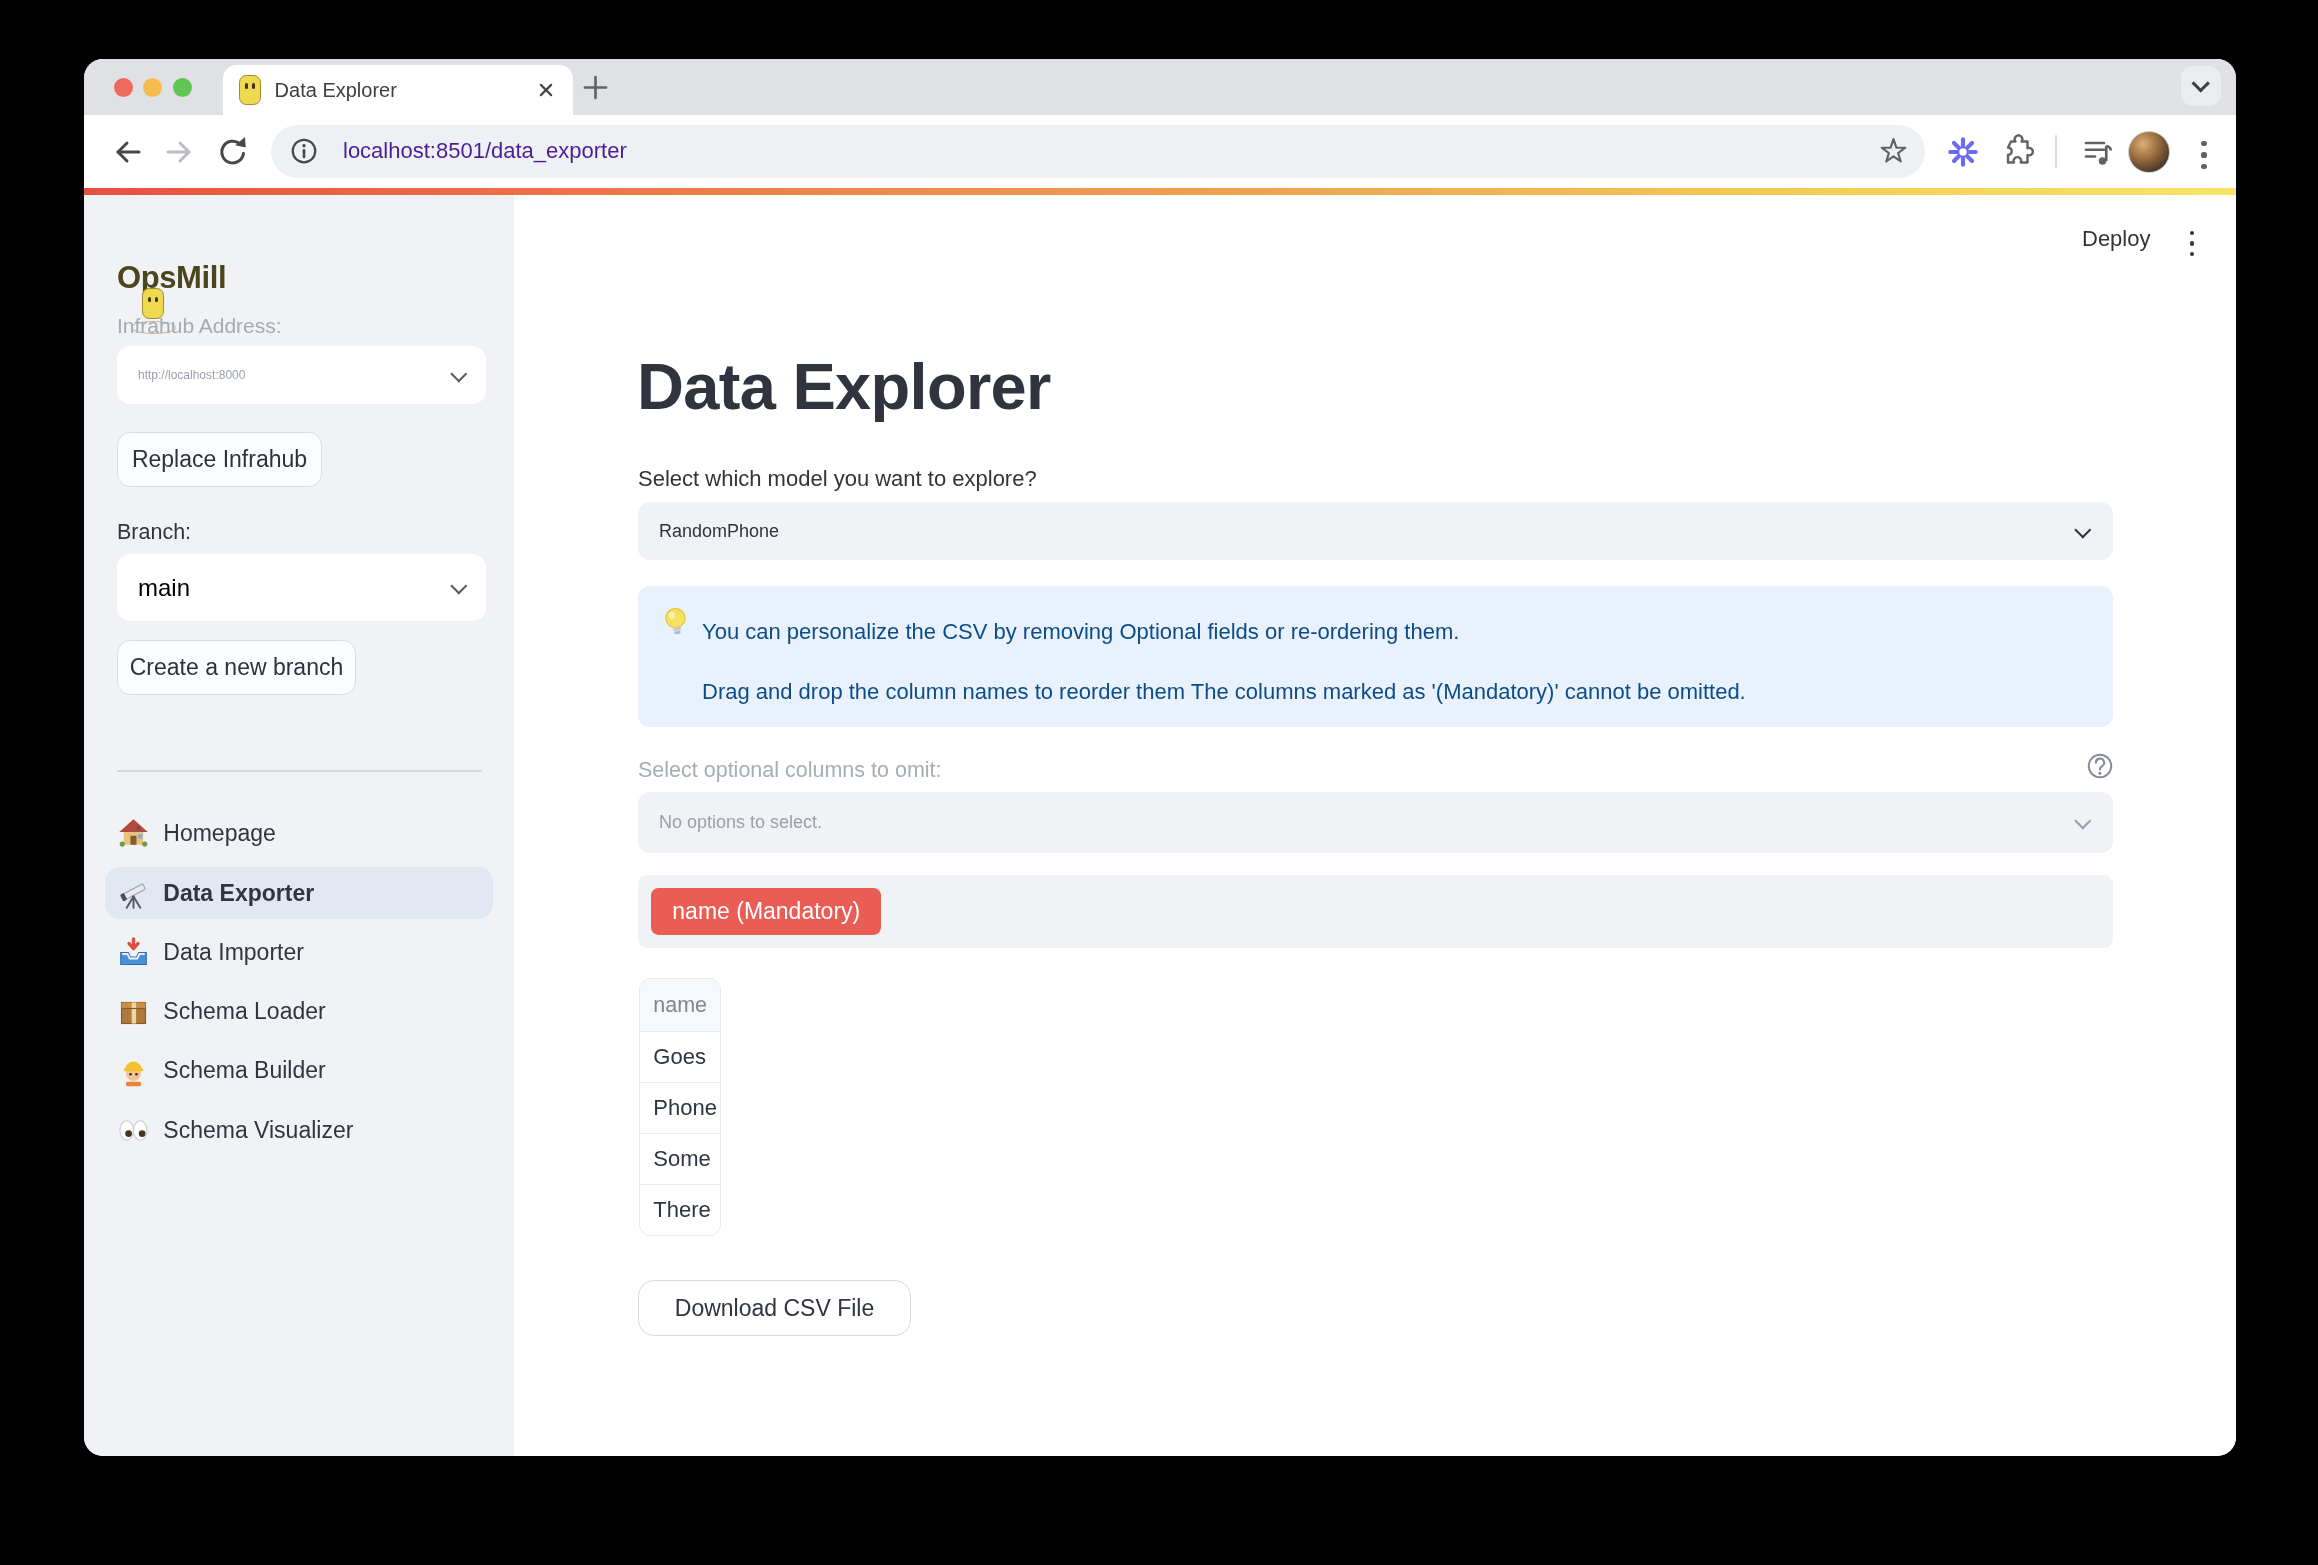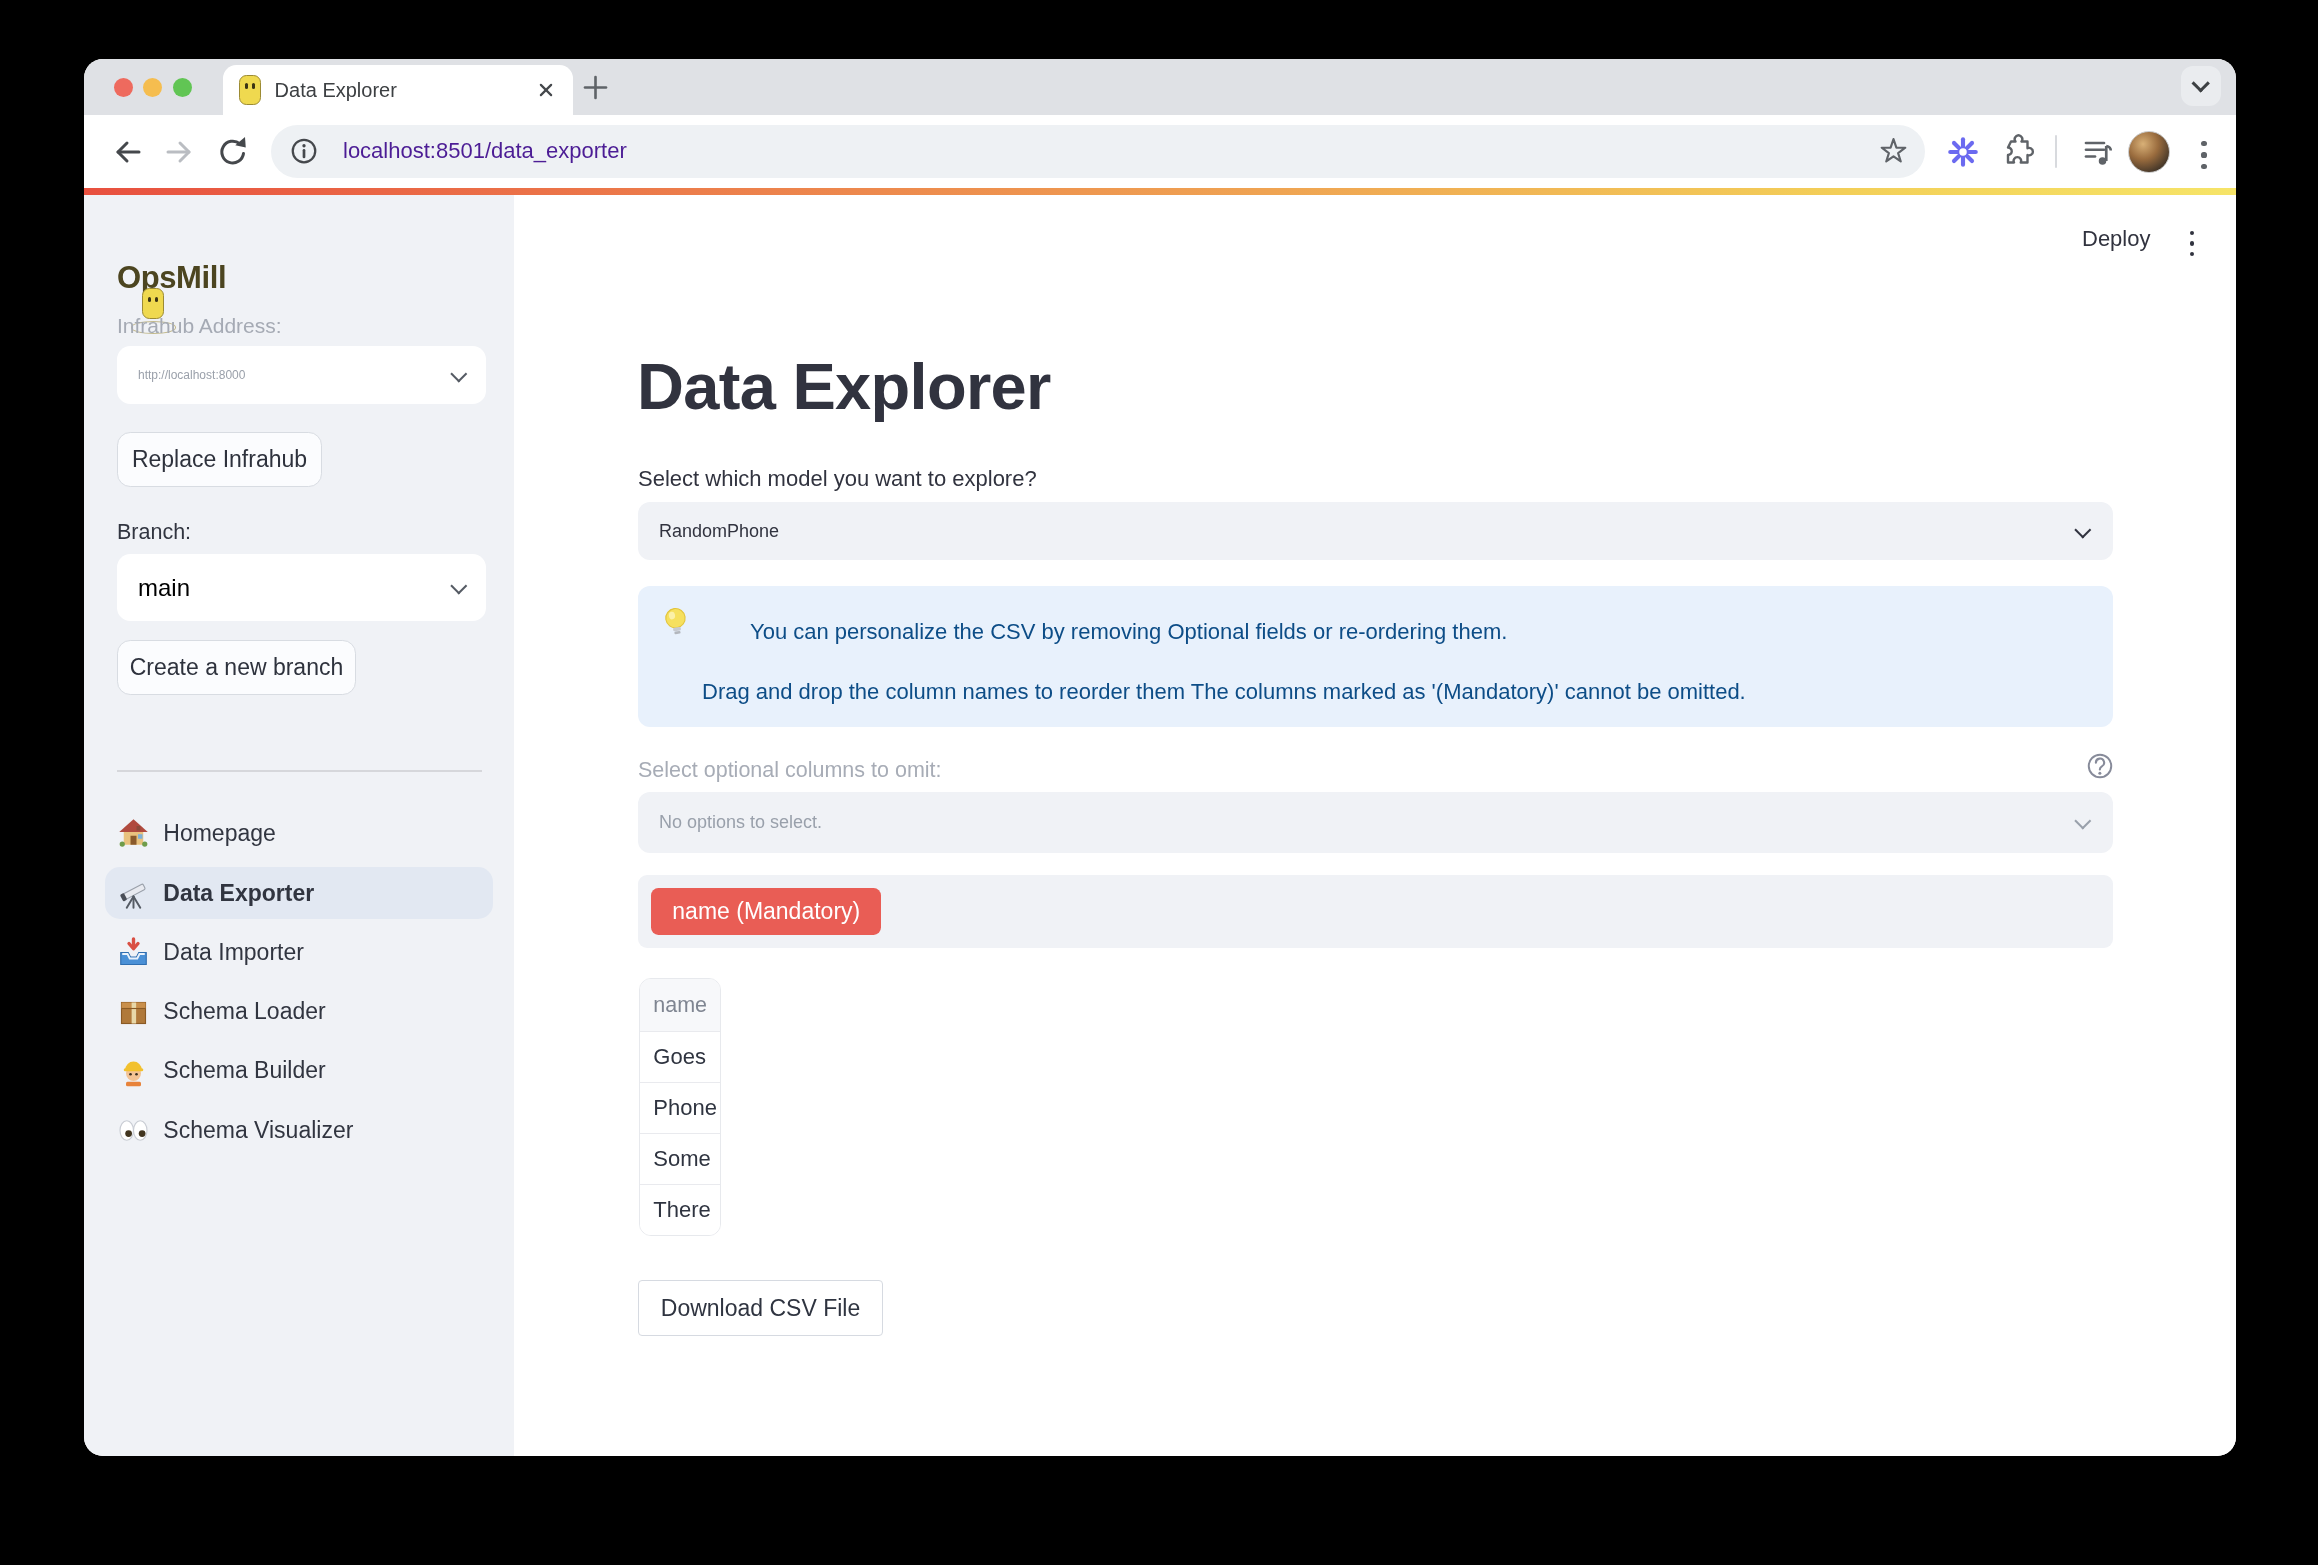--- a/index.html
+++ b/index.html
@@ -55,35 +55,35 @@
   .app-menu .dots-v i{background:#31333f;width:4.4px;height:4.4px;}
 
   .h1{position:absolute;left:123px;top:159px;font-size:65px;font-weight:700;color:#31333f;letter-spacing:-0.7px;line-height:1;}
   .q-label{position:absolute;left:124px;top:271px;font-size:22px;color:#31333f;}
   .st-select{position:absolute;left:124px;width:1475px;height:58px;background:#f0f2f6;border-radius:12px;display:flex;align-items:center;box-sizing:border-box;padding:0 24px 0 21px;font-size:18px;color:#31333f;}
   .st-select .chev2{margin-left:auto;border-color:#31333f;}
   .st-select.disabled{color:#99a0ab;}
   .st-select.disabled .chev2{border-color:#99a0ab;}
 
   .infobox{position:absolute;left:124px;top:391px;width:1475px;height:141px;background:#e8f1fc;border-radius:12px;color:#0d4d87;font-size:22px;}
-  .infobox .line1{position:absolute;left:64px;top:33px;margin-left:48px;}
+  .infobox .line1{position:absolute;left:64px;top:33px;}
   .infobox .line2{position:absolute;left:64px;top:93px;}
   .bulb{position:absolute;left:21px;top:19px;width:34px;height:34px;transform:rotate(-8deg);}
 
   .omit-label{position:absolute;left:124px;top:563px;font-size:21.5px;color:#a7acb6;}
   .help{position:absolute;left:1571px;top:556px;width:30px;height:30px;}
 
   .pillbox{position:absolute;left:124px;top:680px;width:1475px;height:73px;background:#f0f2f6;border-radius:9px;}
   .pill{position:absolute;left:13.3px;top:12.6px;height:47px;line-height:47px;padding:0 21px;border-radius:7.4px;background:#e95d55;color:#fff;font-size:23px;}
 
   .mini-table{position:absolute;left:125px;top:783px;width:80px;border:1.5px solid #e7e9ed;border-radius:12px;overflow:hidden;background:#fff;}
   .mini-table .th{height:52px;line-height:52px;padding-left:13.3px;background:#f7f8fa;color:#7f8591;font-size:21.5px;}
   .mini-table .td{height:50px;line-height:50px;padding-left:13.3px;background:#fff;color:#2f3440;font-size:22px;border-top:1.5px solid #e9eaee;}
 
-  .dl-btn{position:absolute;left:124px;top:1085px;width:245px;height:56px;border-radius:4px;border:1.5px solid #d6dae1;background:#fff;display:flex;align-items:center;justify-content:center;font-size:23px;color:#2f3440;box-sizing:border-box;}
+  .dl-btn{position:absolute;left:124px;top:1085px;width:273px;height:56px;border-radius:16px;border:1.5px solid #d6dae1;background:#fff;display:flex;align-items:center;justify-content:center;font-size:23px;color:#2f3440;box-sizing:border-box;}
 </style>
 </head>
 <body>
 
 <div class="window">
 
   <div class="tabstrip">
     <span class="light" style="left:30px;background:#ee6a5e"></span>
     <span class="light" style="left:59px;background:#f5bd4f"></span>
     <span class="light" style="left:89px;background:#61c554"></span>

